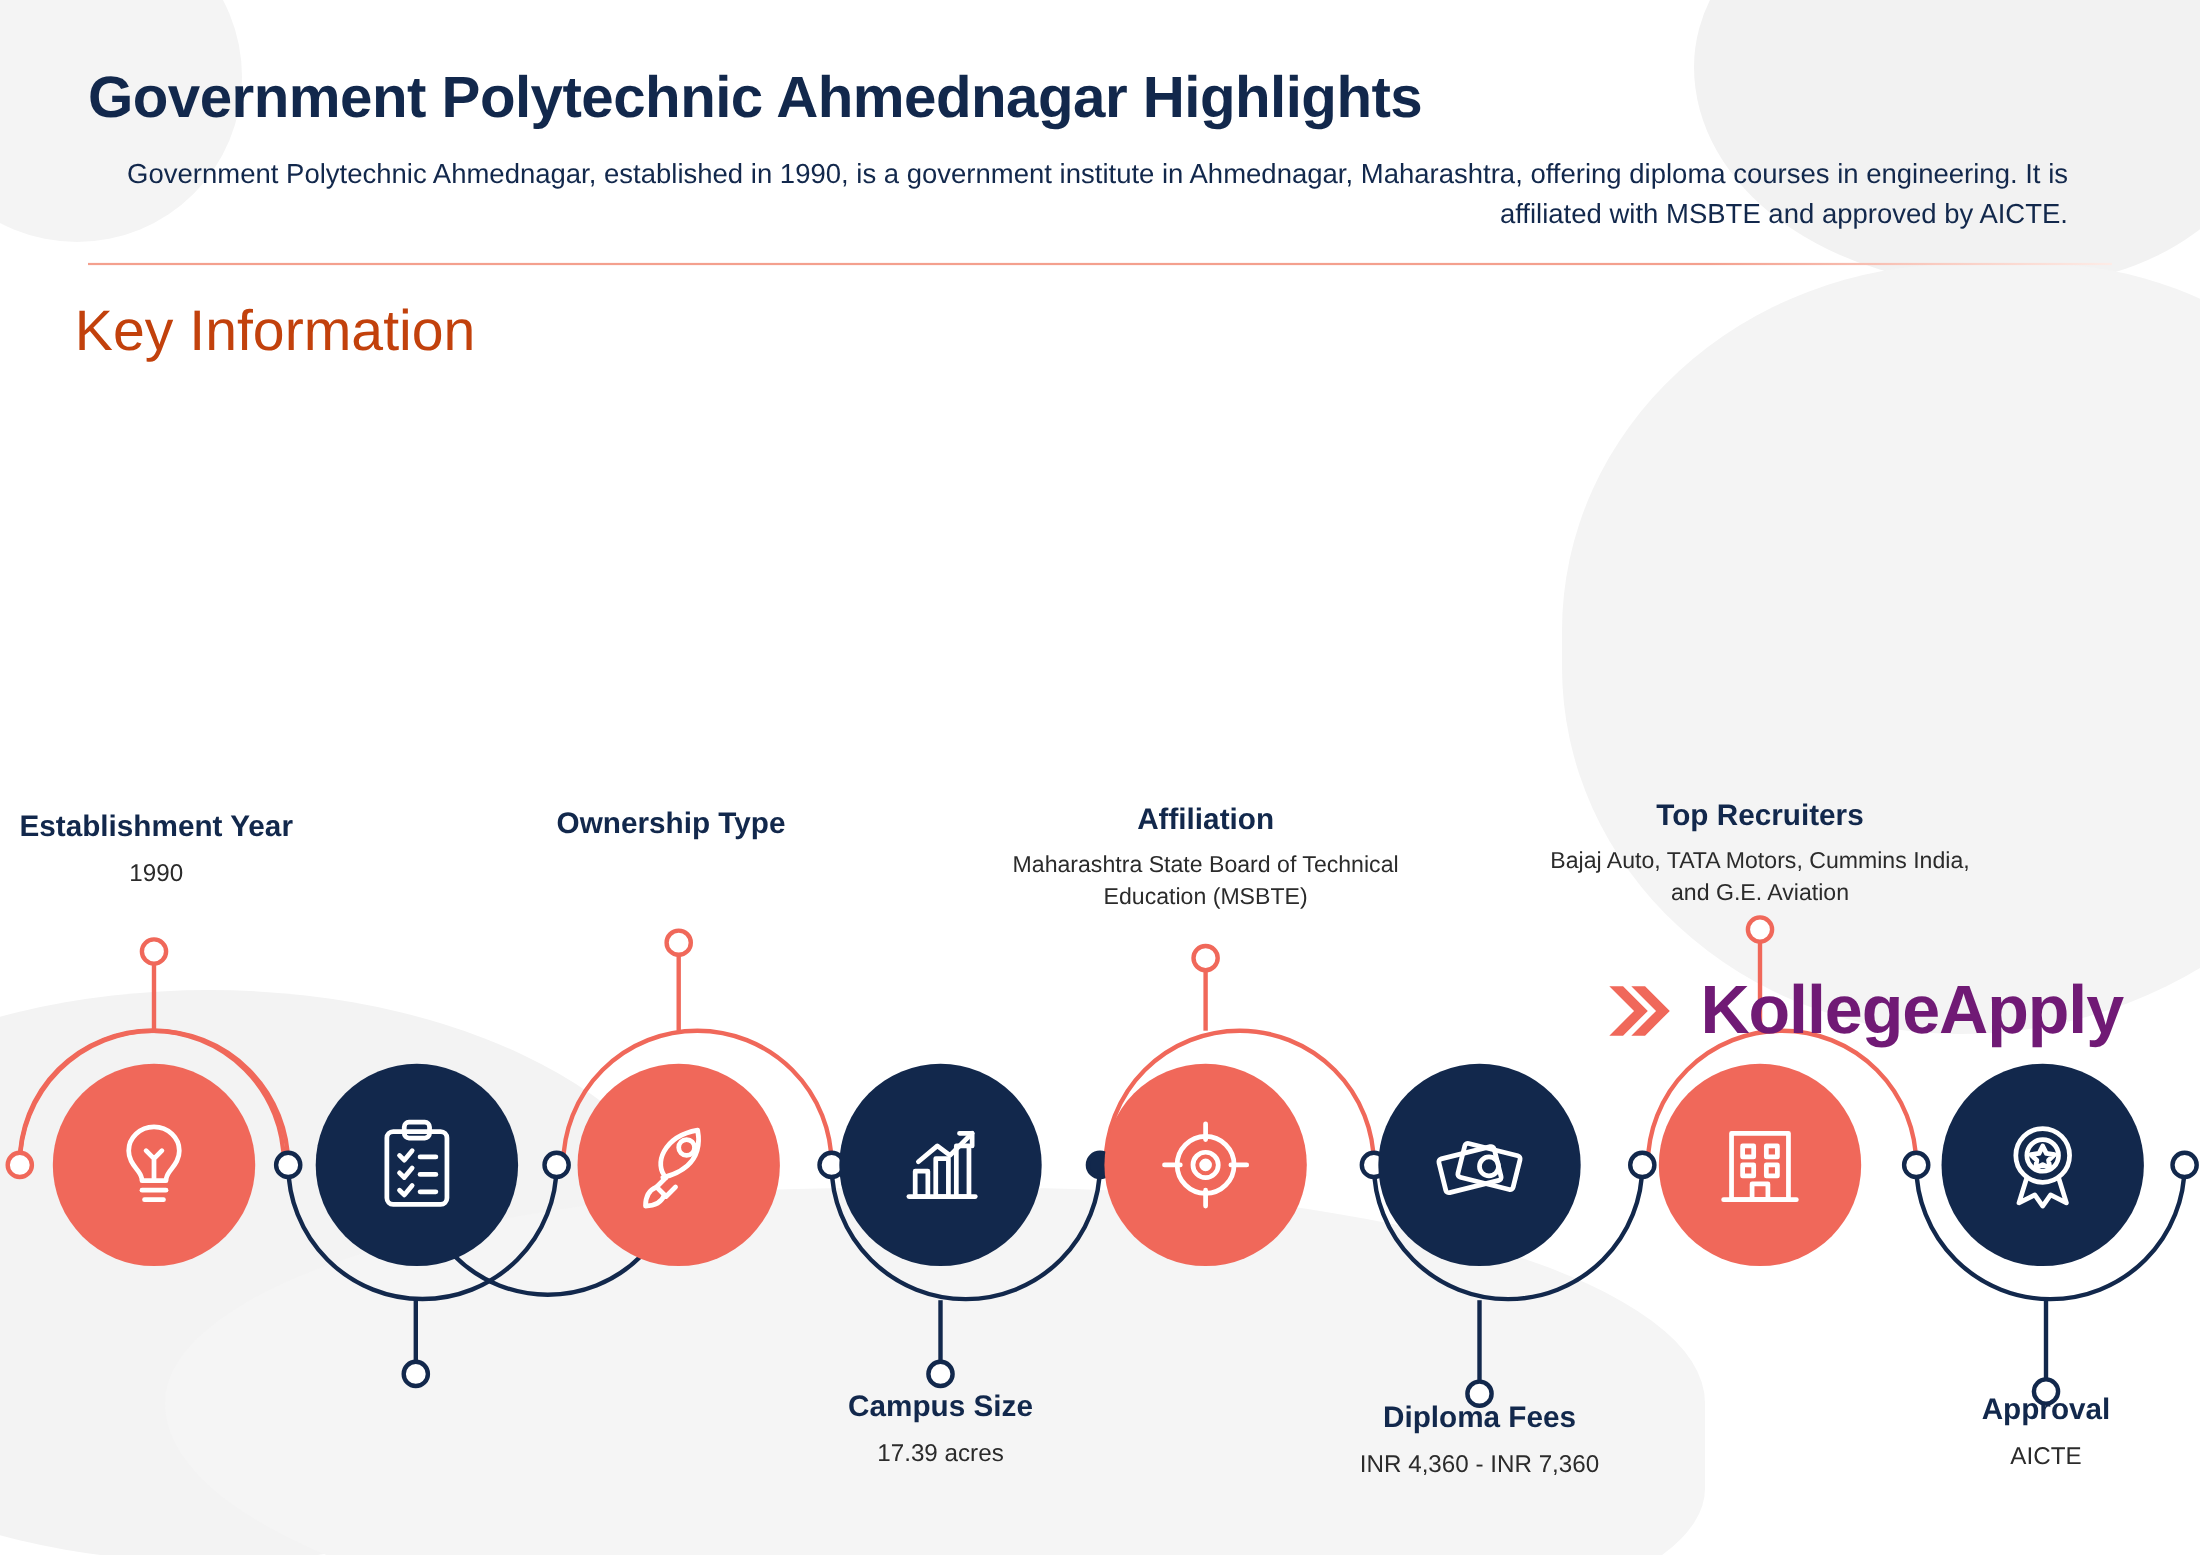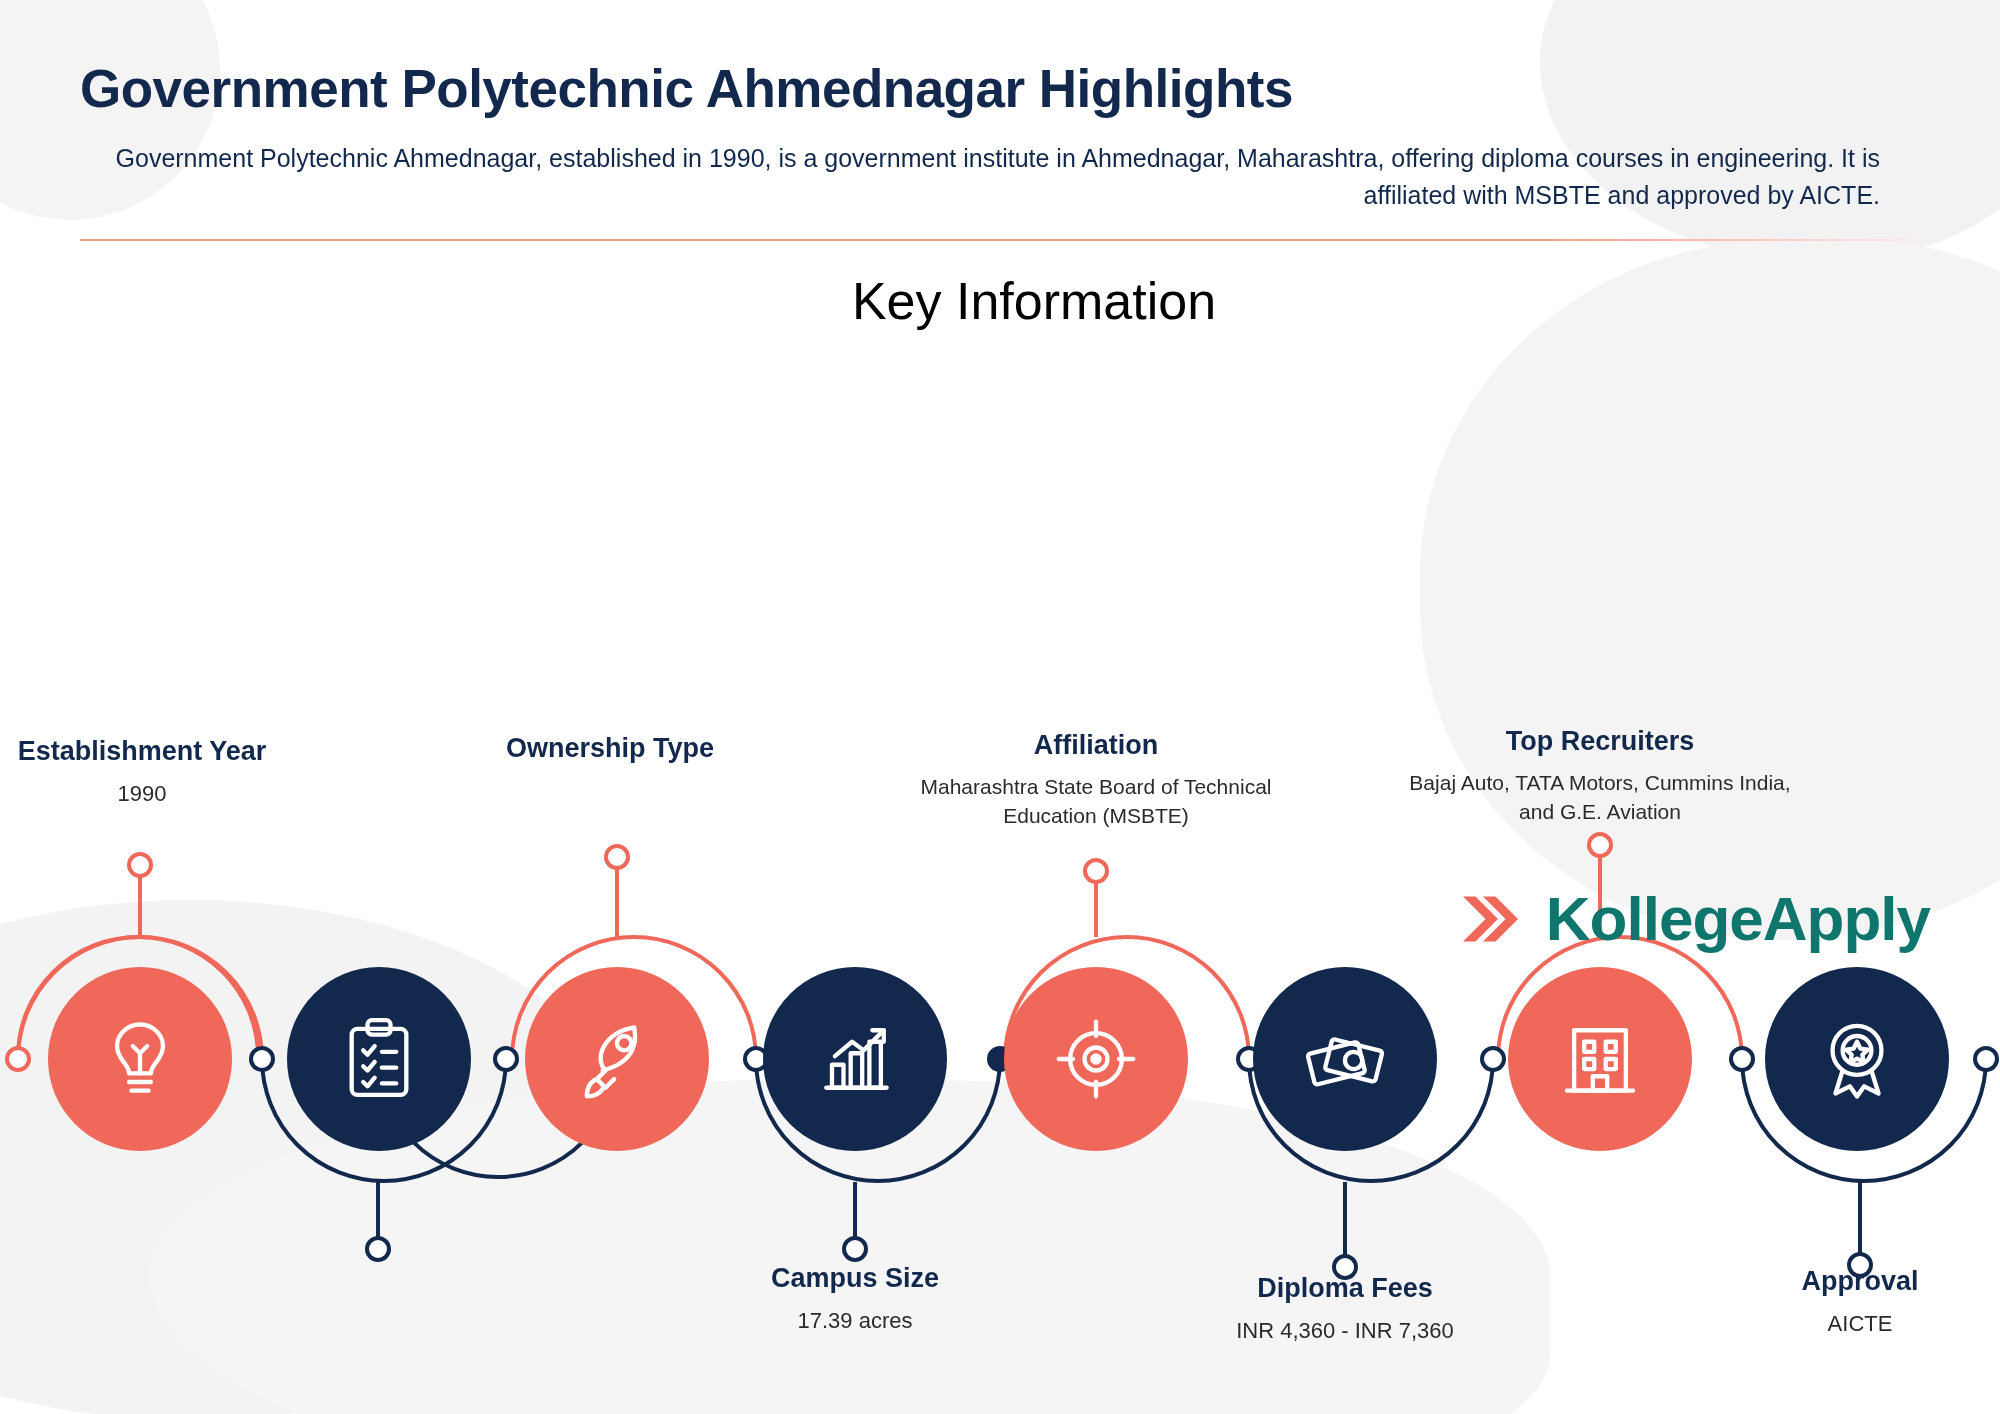--- a/index.html
+++ b/index.html
@@ -40,21 +40,21 @@
     font-size: 25px; color: #12284c; line-height: 1.45;
     max-width: 1800px;
     text-align: right;
   }
   .divider {
     margin: 26px 0 0 0; height: 2px;
     background: linear-gradient(to right, #f4a08e, #f4a08e 80%, #fdece7);
   }
   .section-title {
     margin: 30px 0 0 68px;
-    font-size: 52px; color: #000000; font-weight: 400; text-align: center;
+    font-size: 52px; color: #c2410c; font-weight: 400;
   }
 
   
   .timeline { position: relative; height: 740px; margin-top: 6px; }
   .circle {
     position: absolute;
     width: 184px; height: 184px; border-radius: 50%;
     display: flex; align-items: center; justify-content: center;
   }
   .circle.coral { background: #f0685a; }
@@ -63,21 +63,21 @@
 
   .labelbox { position: absolute; text-align: center; width: 420px; }
   .lab-title { font-size: 27px; font-weight: bold; color: #12284c; line-height: 1.2; }
   .lab-value { font-size: 22px; color: #2b2b2b; margin-top: 12px; line-height: 1.35; }
   .lab-value.small { font-size: 21px; }
 
   svg.wire { position: absolute; left: 0; top: 0; width: 2000px; height: 740px; overflow: visible; }
 
   
   .logo { position: absolute; right: 70px; bottom: 118px; display: flex; align-items: center; gap: 18px; }
-  .logo-text { font-size: 62px; font-weight: bold; color: #0f766e; letter-spacing: -1px; }
+  .logo-text { font-size: 62px; font-weight: bold; color: #701a75; letter-spacing: -1px; }
 </style>
 </head>
 <body>
 
 <div id="page">
 
   <div class="blob blob-a"></div>
   <div class="blob blob-b"></div>
   <div class="blob blob-c"></div>
   <div class="blob blob-d"></div>

